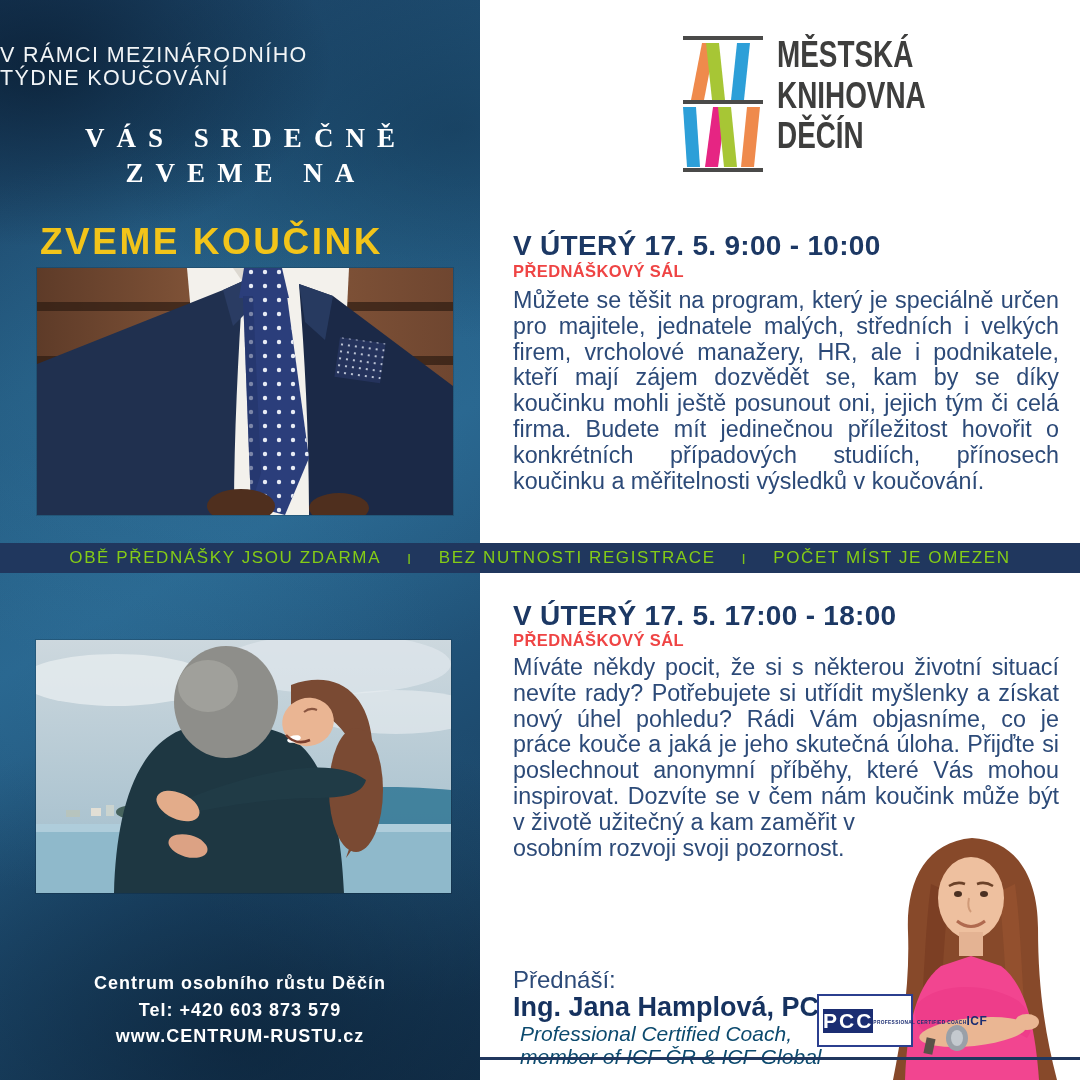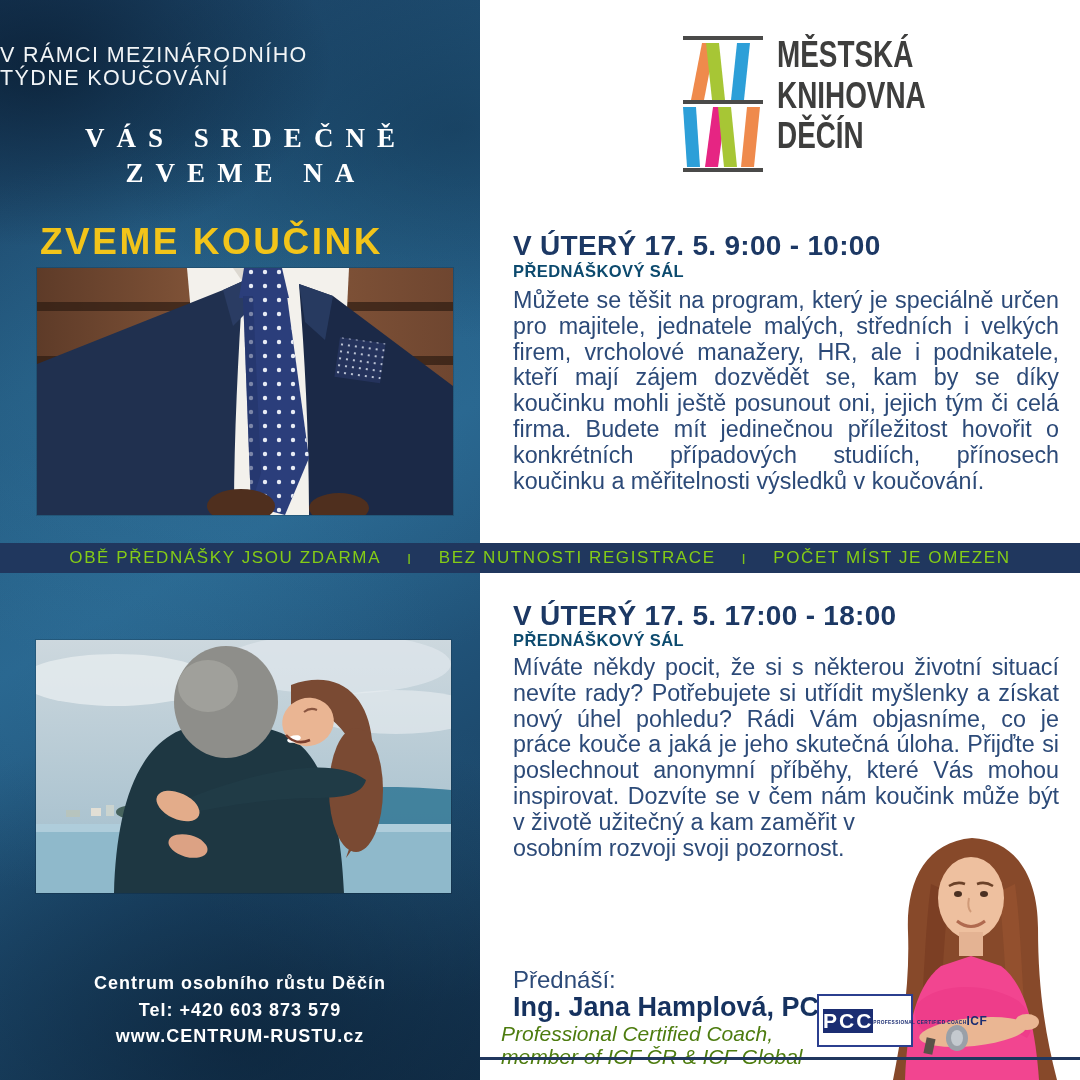--- a/index.html
+++ b/index.html
@@ -42,32 +42,32 @@
   .right-panel{position:absolute;left:480px;top:0;width:600px;height:1080px;background:#ffffff;}
 
   .logo{position:absolute;left:203px;top:36px;width:330px;height:140px;}
   .logo-icon{position:absolute;left:0;top:0;}
   .logo-text{position:absolute;left:94px;top:-2px;color:#3e3e3d;font-weight:700;
              font-size:34px;line-height:38.5px;letter-spacing:0;
              transform:scaleX(.82) scaleY(1.06);transform-origin:left top;}
   .logo-text span{display:block;}
 
   .ev-date{position:absolute;left:33px;font-size:28px;font-weight:800;color:#1C3864;letter-spacing:.3px;white-space:nowrap;}
-  .ev-venue{position:absolute;left:33px;font-size:16.5px;font-weight:700;color:#0c4a6e;letter-spacing:.4px;}
+  .ev-venue{position:absolute;left:33px;font-size:16.5px;font-weight:700;color:#ef4444;letter-spacing:.4px;}
   .ev-desc{position:absolute;left:33px;width:546px;font-size:23.3px;line-height:25.8px;
            color:#2C4A78;text-align:justify;margin:0;}
   .d1{top:230px;} .v1{top:262px;} .p1{top:288px;}
   .d2{top:600px;} .v2{top:631px;} .p2{top:655px;}
   .desc-main{display:block;text-align:justify;text-align-last:justify;}
   .desc-tail{display:block;width:400px;text-align:left;}
 
   .speaker-label{position:absolute;left:33px;top:966px;font-size:24px;color:#2C4A78;}
   .speaker-name{position:absolute;left:33px;top:992px;font-size:27px;font-weight:800;color:#16325F;white-space:nowrap;}
-  .speaker-title{position:absolute;left:21px;top:1022px;font-size:21px;line-height:23px;
-                 font-style:italic;color:#4d7c0f;}
+  .speaker-title{position:absolute;left:40px;top:1022px;font-size:21px;line-height:23px;
+                 font-style:italic;color:#0c4a6e;}
   .speaker-title span{display:block;}
 
   .pcc-badge{position:absolute;left:337px;top:994px;width:96px;height:53px;background:#fff;
              border:2px solid #2b3f8f;box-sizing:border-box;display:flex;
              align-items:center;padding:3px 4px 2px;z-index:4;}
   .pcc-top{background:#1b2d72;color:#fff;font-weight:800;font-size:21px;line-height:24px;
            width:100%;text-align:center;letter-spacing:2px;}
   .pcc-sub{color:#1b2d72;font-size:4.8px;letter-spacing:.35px;margin-top:2px;font-weight:700;white-space:nowrap;}
   .pcc-icf{color:#1b2d72;font-weight:800;font-size:12px;line-height:13px;letter-spacing:.5px;}
 

